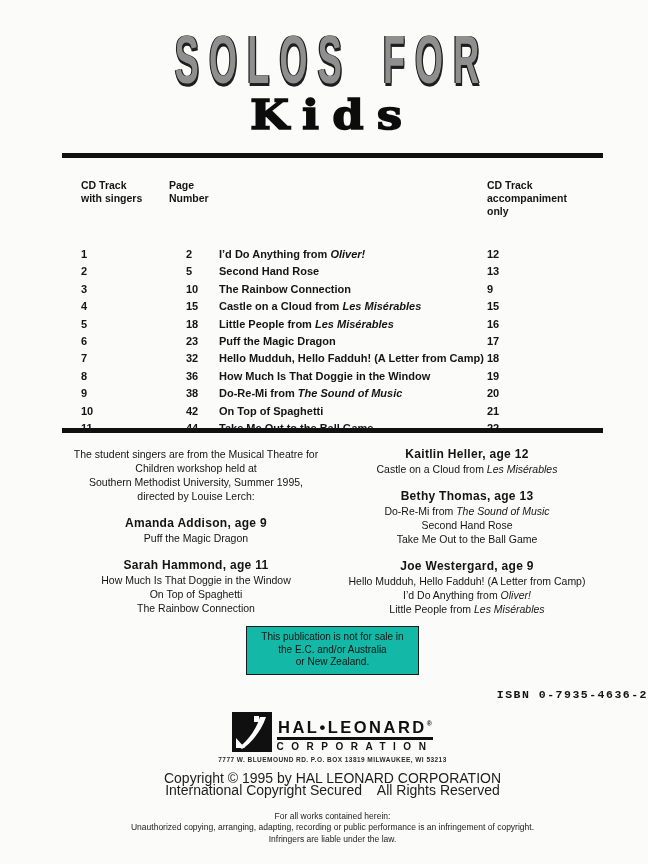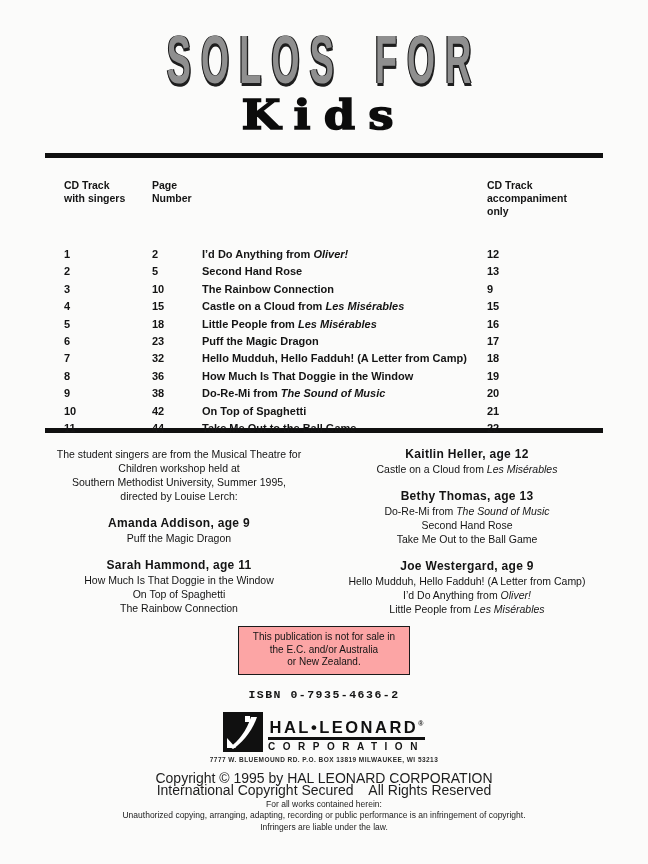--- a/index.html
+++ b/index.html
@@ -4,21 +4,21 @@
 <style>
   * { margin: 0; padding: 0; box-sizing: border-box; }
   html, body { width: 648px; }
   body {
     width: 648px; height: 864px;
     background: #fbfbfa;
     color: #141414;
     font-family: "Liberation Sans", sans-serif;
     overflow: hidden;
   }
-  .page { width: 648px; height: 864px; padding-top: 24px; }
+  .page { width: 648px; height: 864px; padding-top: 24px; padding-left: 17px; }
 
   
   .title-wrap { text-align: center; }
   .title-solos {
     display: inline-block;
     font-family: "Liberation Sans", sans-serif;
     font-weight: 700;
     font-size: 60px;
     line-height: 64px;
     letter-spacing: 17px;
@@ -80,25 +80,25 @@
   
   .notice-box {
     width: fit-content;
     margin: 10px auto 0 auto;
     border: 1.5px solid #1a1a1a;
     padding: 4px 14px 5px 14px;
     font-size: 10px;
     line-height: 12.5px;
     text-align: center;
     white-space: pre-line;
-    background: #fca5a5;
+    background: #14b8a6;
   }
   .isbn {
     margin-top: 13px;
-    text-align: center;
+    text-align: right;
     font-family: "Liberation Mono", monospace;
     font-weight: 700;
     font-size: 11.5px;
     letter-spacing: 1.5px;
   }
   .publisher { width: fit-content; margin: 11px auto 0 auto; text-align: center; }
   .publisher-row { display: flex; align-items: flex-end; justify-content: center; }
   .hl-mark { display: block; }
   .pub-text { margin-left: 5px; }
   .pub-name {
@@ -108,21 +108,21 @@
   .pub-name sup { font-size: 7px; letter-spacing: 0; }
   .pub-rule { height: 3px; background: #101010; margin: 1px 0 1px 0; }
   .pub-corp { font-weight: 700; font-size: 10px; letter-spacing: 7.5px; white-space: nowrap; }
   .pub-addr {
     margin-top: 4px; font-weight: 700; font-size: 6.5px; letter-spacing: 0.45px;
     color: #2a2a2a; white-space: nowrap;
   }
   .copyright { margin-top: 9px; text-align: center; font-size: 14px; line-height: 12px; color: #1d1d1d; }
   .copyright div { white-space: pre; }
   .disclaimer {
-    margin-top: 3px; text-align: center; font-size: 8.5px; line-height: 11.5px;
+    margin-top: 15px; text-align: center; font-size: 8.5px; line-height: 11.5px;
     color: #222; white-space: pre-line;
   }
   i { font-style: italic; }
 </style>
 </head>
 <body>
 
 <div class="page">
 
   <div class="title-wrap">

